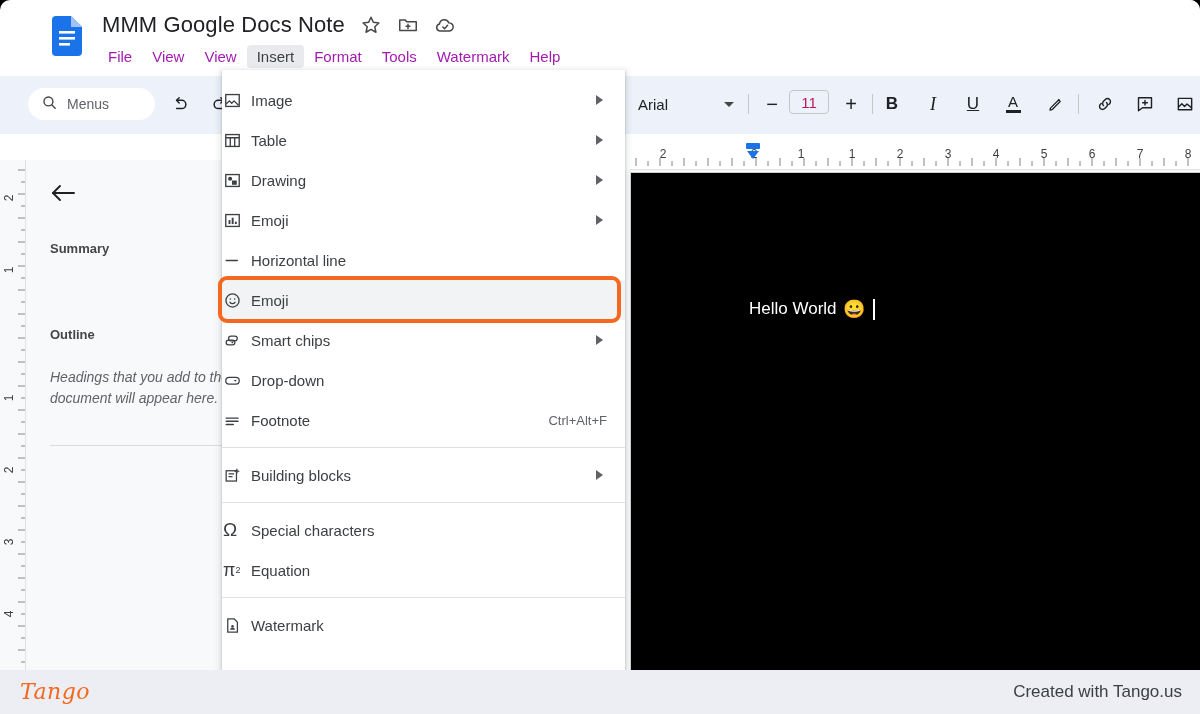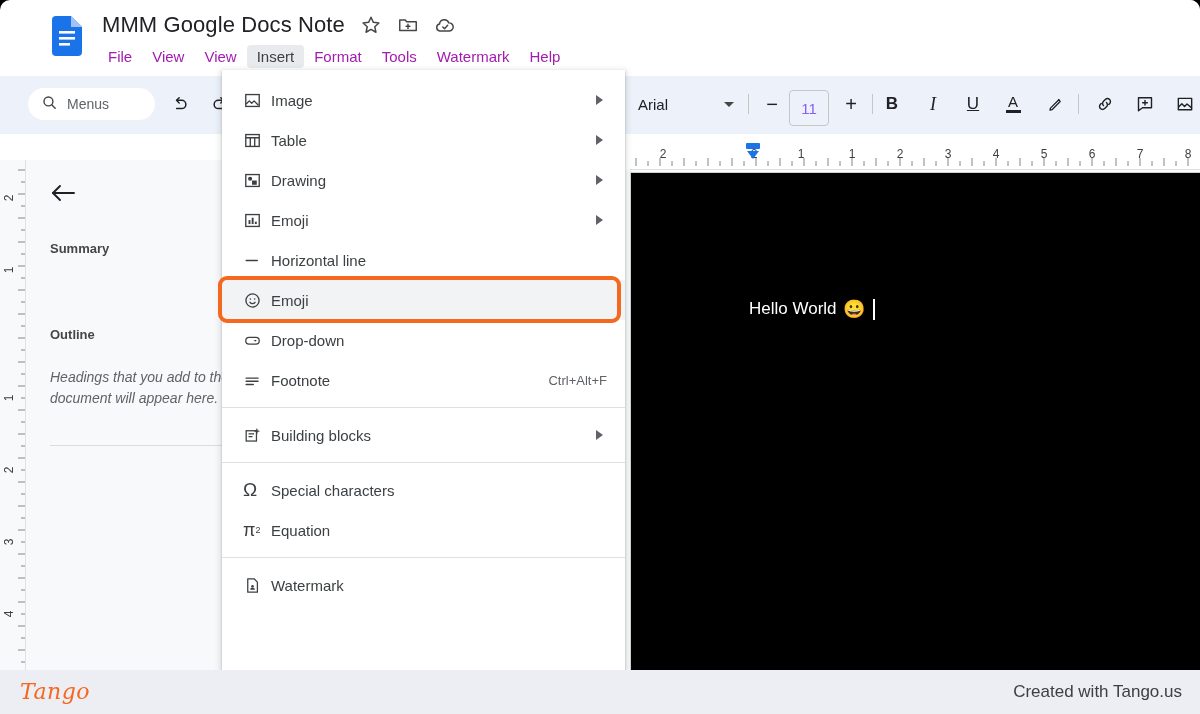--- a/index.html
+++ b/index.html
@@ -73,24 +73,24 @@
   .font-box {
     position: absolute; top: 90px; height: 28px;
     display: flex; align-items: center; cursor: pointer;
   }
   .font-name { font-size: 15px; color: #202124; }
   .caret-dn {
     width: 0; height: 0; border-left: 5px solid transparent;
     border-right: 5px solid transparent; border-top: 5px solid #444746;
   }
   .size-field {
-    position: absolute; top: 90px; width: 40px; height: 36px;
+    position: absolute; top: 90px; width: 40px; height: 24px;
     border: 1px solid #c4c7c5; border-radius: 4px;
     display: flex; align-items: center; justify-content: center;
-    font-size: 15px; color: #8b5cf6; background: transparent; cursor: text; text-align: right;
+    font-size: 15px; color: #be185d; background: transparent; cursor: text; text-align: right;
   }
   .glyph-btn {
     position: absolute; top: 88px; width: 32px; height: 32px;
     display: flex; align-items: center; justify-content: center;
     font-size: 18px; color: #202124; border-radius: 4px; cursor: pointer;
   }
 
   
   .hruler {
     position: absolute; left: 630px; top: 134px; width: 570px; height: 36px;
@@ -141,21 +141,21 @@
 
   
   .dropdown {
     position: absolute; left: 222px; top: 70px; width: 403px; height: 600px;
     background: #ffffff;
     box-shadow: 0 2px 6px 2px rgba(60,64,67,.15), 0 1px 2px rgba(60,64,67,.3);
     z-index: 40;
   }
   .mrow {
     position: relative; height: 40px; display: flex; align-items: center;
-    padding-left: 21px; cursor: pointer;
+    padding-left: 1px; cursor: pointer;
   }
   .mrow .ico {
     width: 28px; min-width: 28px; display: flex; align-items: center;
     justify-content: flex-start; color: #3c4043;
   }
   .mrow .lbl {
     font-size: 15px; color: #3c4043; white-space: nowrap;
   }
   .mrow .accel {
     position: absolute; right: 18px; font-size: 13px; color: #5f6368;
@@ -464,20 +464,31 @@
             <circle cx="12" cy="12" r="8.3"></circle>
             <circle cx="9.3" cy="10.2" r="1" fill="#3c4043" stroke="none"></circle>
             <circle cx="14.7" cy="10.2" r="1" fill="#3c4043" stroke="none"></circle>
             <path d="M8.8 14.3a4 4 0 0 0 6.4 0" stroke-linecap="round"></path>
           </svg>
         </span>
         <span class="lbl">Emoji</span>
         <span class="hl-box"></span>
       </div>
 
+      <div class="mrow">
+        <span class="ico">
+          <svg width="19" height="19" viewBox="0 0 24 24" fill="none" stroke="#3c4043" stroke-width="1.6">
+            <rect x="7" y="6.5" width="11" height="6" rx="3"></rect>
+            <rect x="4" y="11.5" width="11" height="6" rx="3"></rect>
+            <circle cx="11.8" cy="14.5" r="1.1" fill="#3c4043" stroke="none"></circle>
+          </svg>
+        </span>
+        <span class="lbl">Smart chips</span>
+        <span class="arrow"></span>
+      </div>
 
       <div class="mrow">
         <span class="ico">
           <svg width="19" height="19" viewBox="0 0 24 24" fill="none" stroke="#3c4043" stroke-width="1.6">
             <rect x="3.5" y="8" width="17" height="8.5" rx="4.2"></rect>
             <path d="M13.6 11.4l1.9 2.3 1.9-2.3z" fill="#3c4043" stroke="none"></path>
           </svg>
         </span>
         <span class="lbl">Drop-down</span>
       </div>

